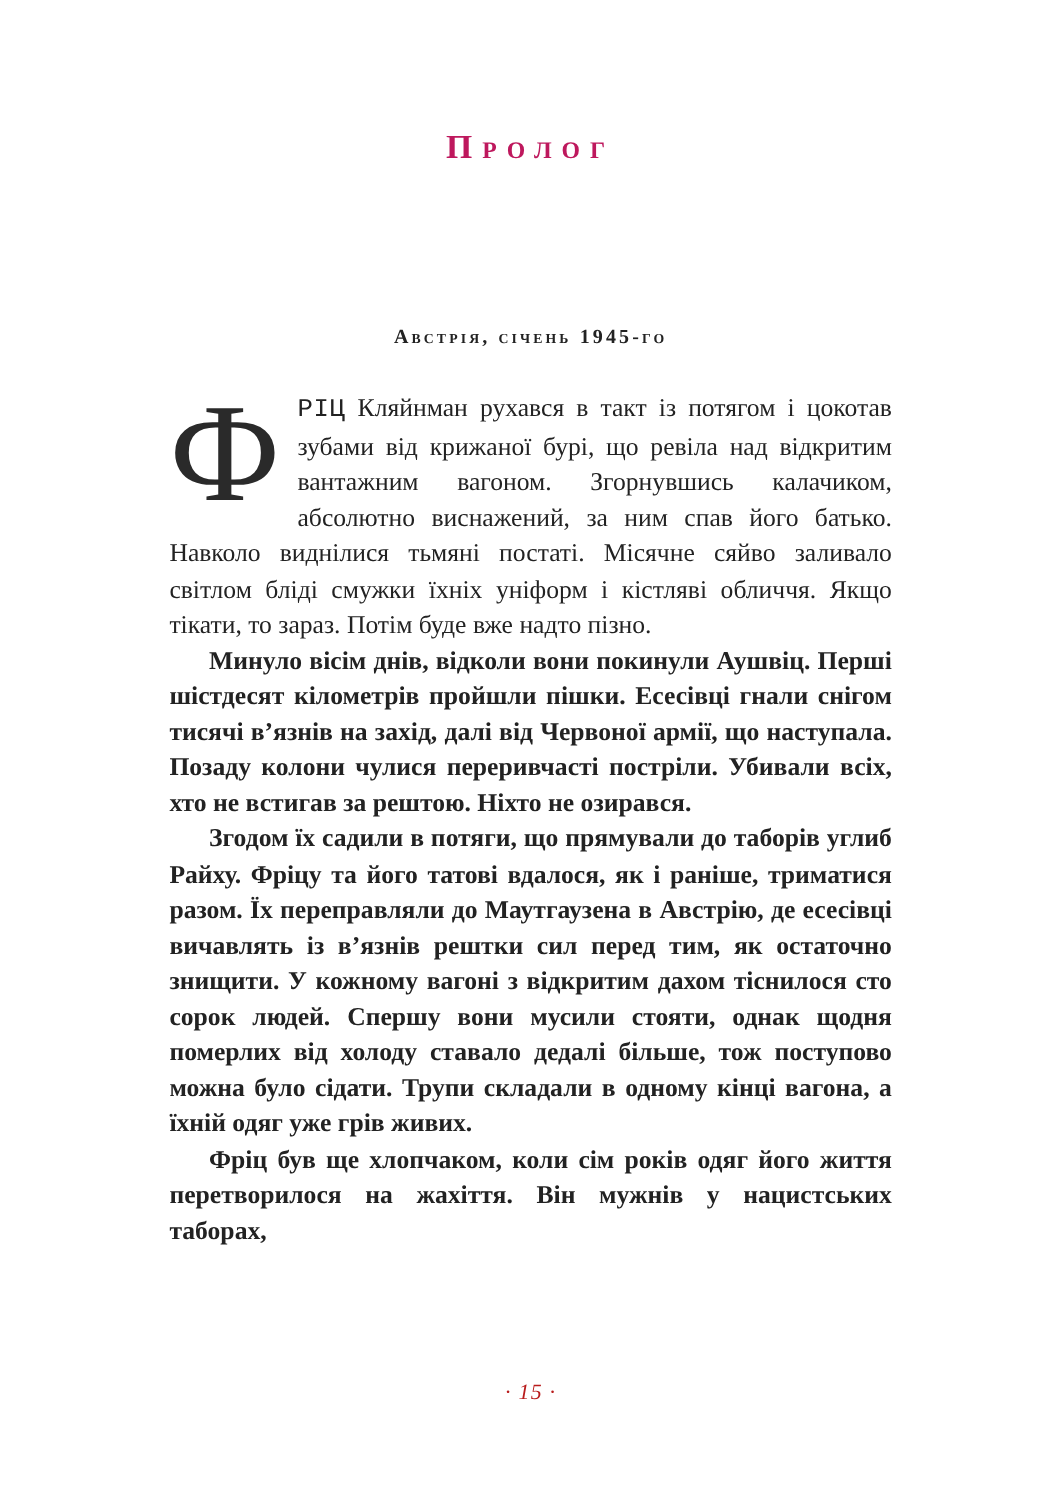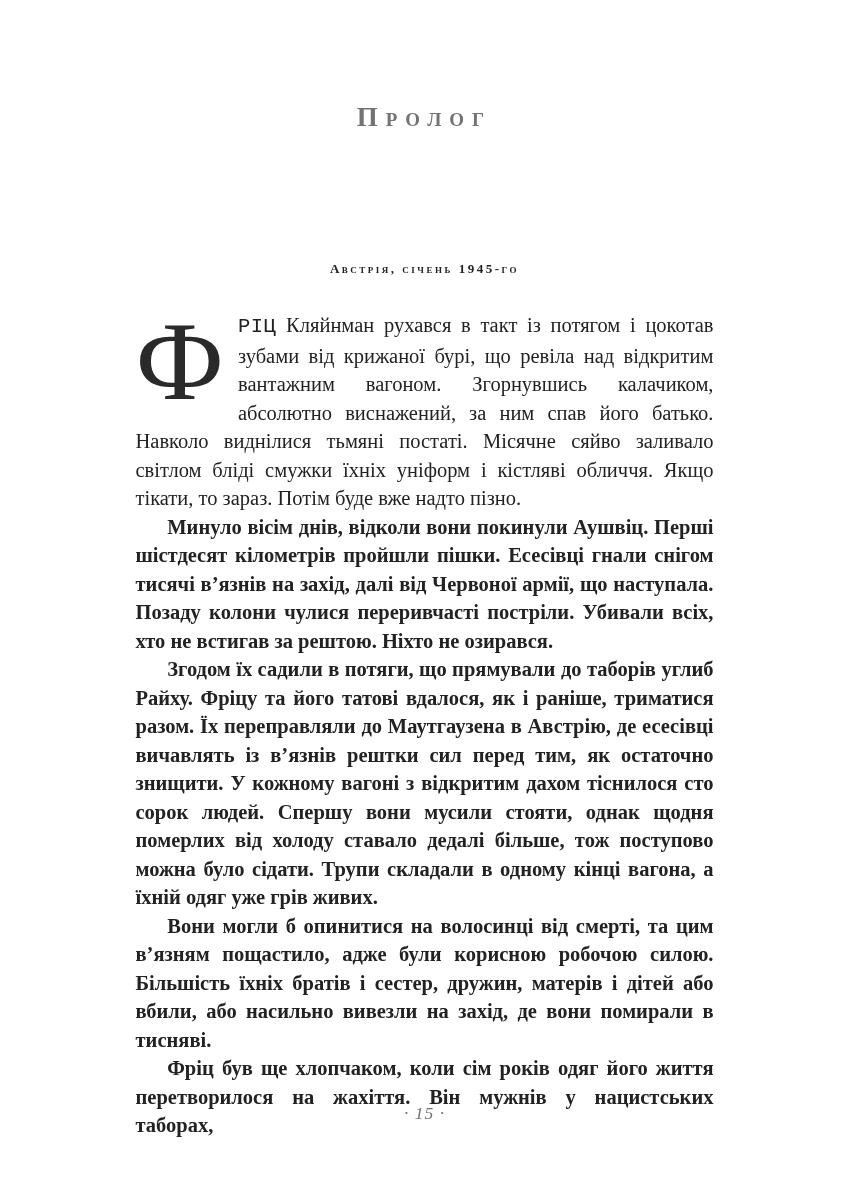--- a/index.html
+++ b/index.html
@@ -17,27 +17,27 @@
     color: #222222;
   }
   .title {
     margin: 0;
     padding-top: 102px;
     text-align: center;
     font-size: 27px;
     font-weight: 600;
     font-variant: small-caps;
     letter-spacing: 8px;
-    color: #737373;
+    color: #be185d;
   }
   .subtitle {
     margin: 0;
     padding-top: 128px;
     text-align: center;
-    font-size: 13px;
+    font-size: 16px;
     font-weight: 700;
     font-variant: small-caps;
     letter-spacing: 2.5px;
     color: #222222;
   }
   .body-block {
     width: 578px;
     margin: 0 auto;
     padding-top: 34px;
     text-align: justify;
@@ -65,42 +65,41 @@
     font-family: Liberation Mono, monospace;
   }
   .page-number {
     position: absolute;
     left: 0;
     right: 0;
     bottom: 76px;
     text-align: center;
     font-size: 17.5px;
     font-style: italic;
-    color: #737373;
+    color: #b91c1c;
     letter-spacing: 1px;
   }
 </style>
 </head>
 <body>
 
 <div class="page">
 
   <h1 class="title">Пролог</h1>
 
   <h2 class="subtitle">Австрія, січень 1945-го</h2>
 
   <div class="body-block">
 
     <p class="para"><span class="dropcap">Ф</span><span class="lead-caps">РІЦ</span><span> Кляйнман рухався в такт із потягом і цокотав зубами від крижаної бурі, що ревіла над відкритим вантажним вагоном. Згорнувшись калачиком, абсолютно виснажений, за ним спав його батько. Навколо виднілися тьмяні постаті. Місячне сяйво заливало світлом бліді смужки їхніх уніформ і кістляві обличчя. Якщо тікати, то зараз. Потім буде вже надто пізно.</span></p>
 
     <p class="para indent">Минуло вісім днів, відколи вони покинули Аушвіц. Перші шістдесят кілометрів пройшли пішки. Есесівці гнали снігом тисячі в’язнів на захід, далі від Червоної армії, що наступала. Позаду колони чулися переривчасті постріли. Убивали всіх, хто не встигав за рештою. Ніхто не озирався.</p>
 
     <p class="para indent">Згодом їх садили в потяги, що прямували до таборів углиб Райху. Фріцу та його татові вдалося, як і раніше, триматися разом. Їх переправляли до Маутгаузена в Австрію, де есесівці вичавлять із в’язнів рештки сил перед тим, як остаточно знищити. У кожному вагоні з відкритим дахом тіснилося сто сорок людей. Спершу вони мусили стояти, однак щодня померлих від холоду ставало дедалі більше, тож поступово можна було сідати. Трупи складали в одному кінці вагона, а їхній одяг уже грів живих.</p>
 
-    <p class="para indent">Вони могли б опинитися на волосинці від смерті, та цим в’язням пощастило, адже були корисною робочою силою. Більшість їхніх братів і сестер, дружин, матерів і дітей або вбили, або насильно вивезли на захід, де вони помирали в тисняві.</p>
 
     <p class="para indent">Фріц був ще хлопчаком, коли сім років одяг його життя перетворилося на жахіття. Він мужнів у нацистських таборах,</p>
 
   </div>
 
   <div class="page-number">· 15 ·</div>
 
 </div>
 
 </body></html>

